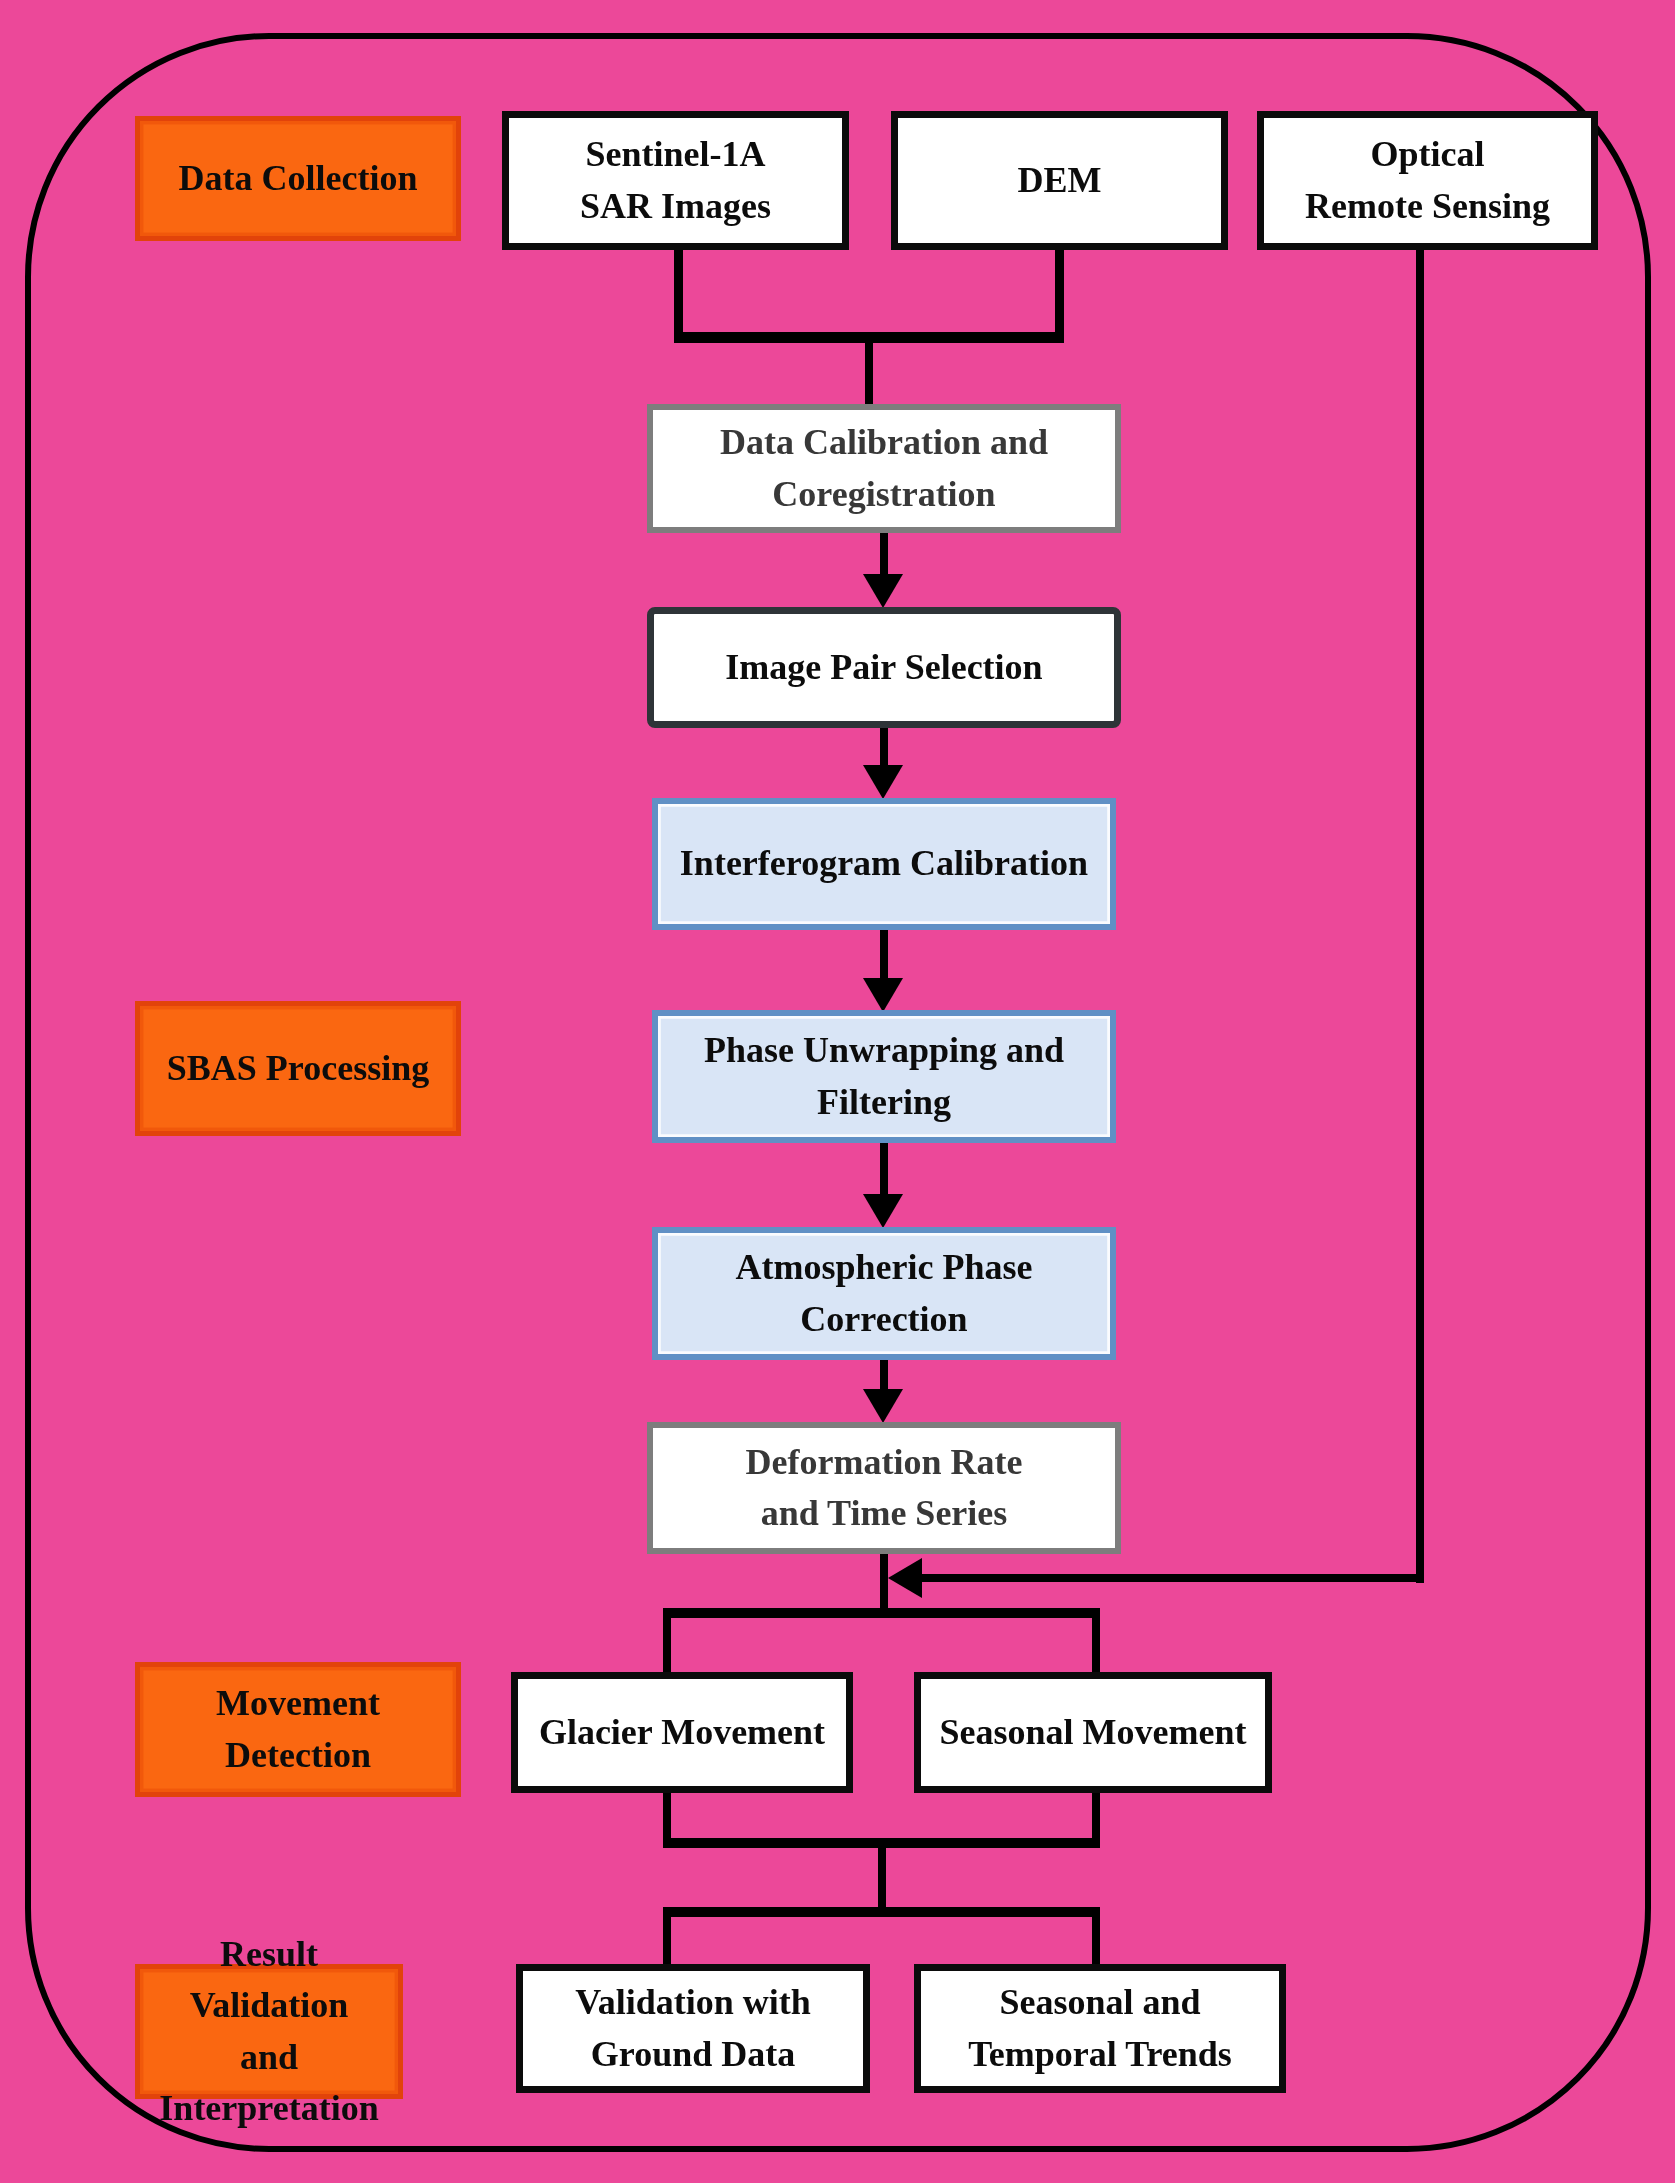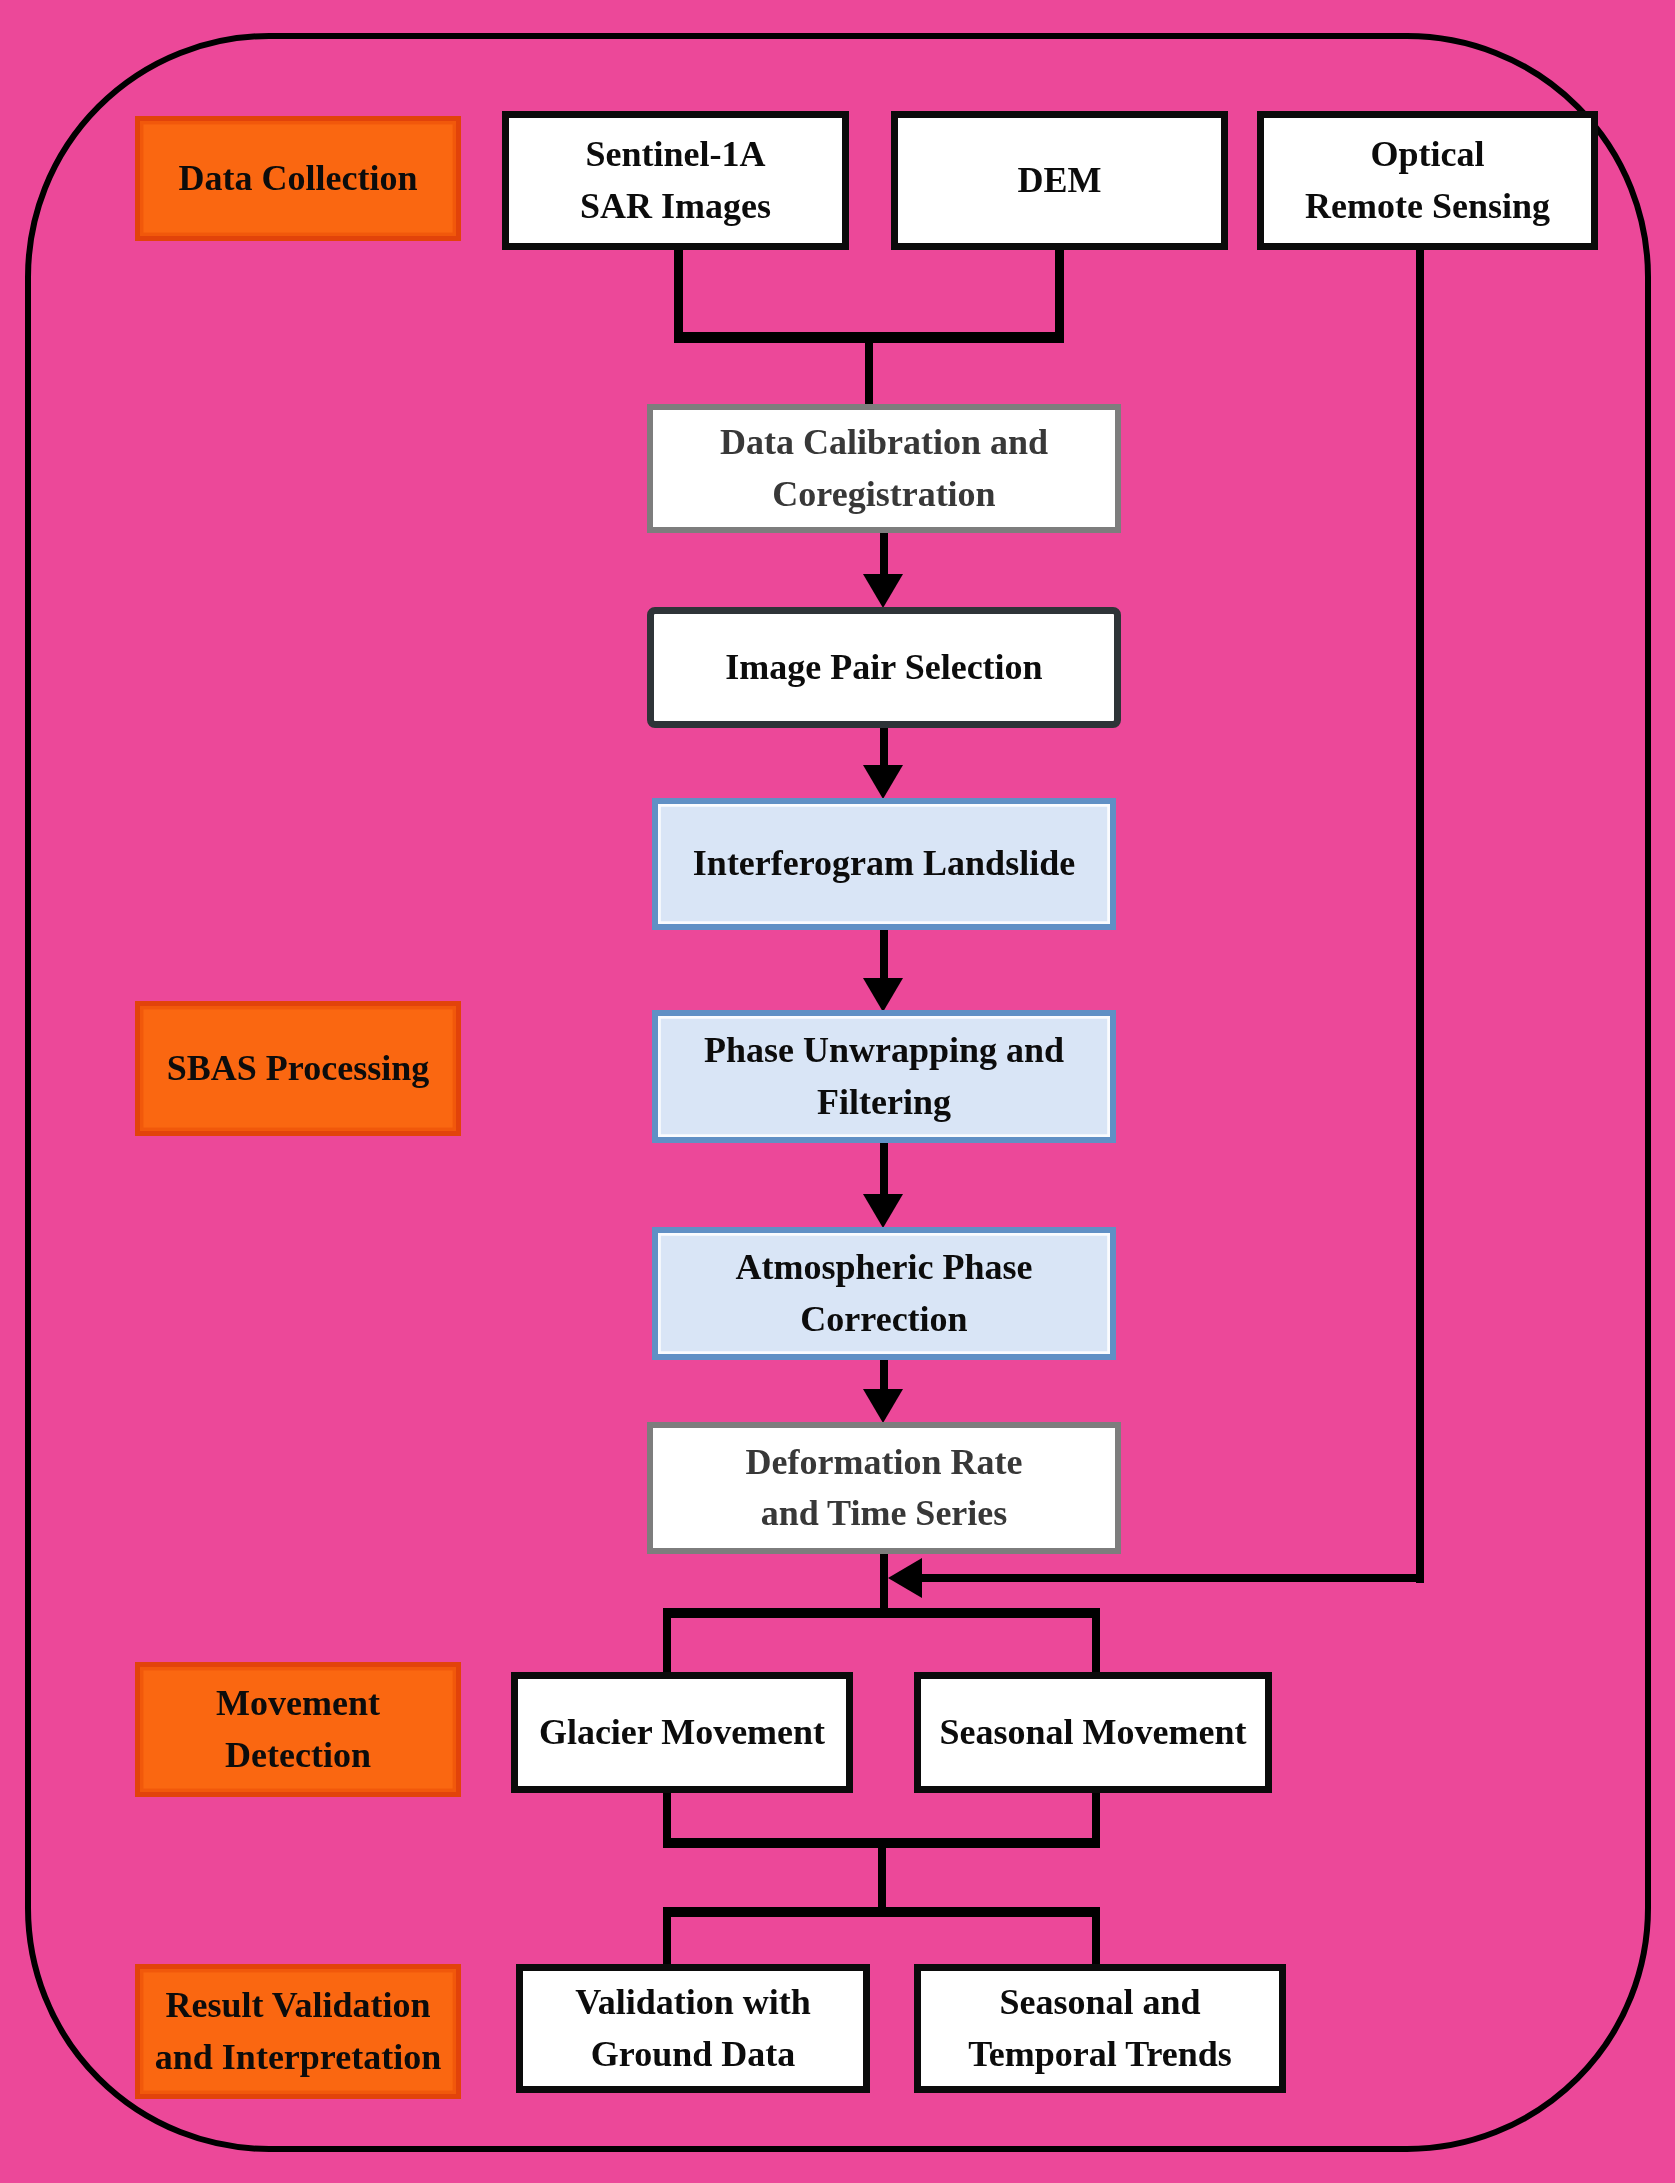--- a/index.html
+++ b/index.html
@@ -145,21 +145,21 @@
   <div class="box stage" style="left:135px; top:116px; width:326px; height:125px;">
     <span class="label">Data Collection</span>
   </div>
   <div class="box stage" style="left:135px; top:1001px; width:326px; height:135px;">
     <span class="label">SBAS Processing</span>
   </div>
   <div class="box stage" style="left:135px; top:1662px; width:326px; height:135px;">
     <span class="label">Movement
 Detection</span>
   </div>
-  <div class="box stage" style="left:135px; top:1964px; width:326px; height:135px;">
+  <div class="box stage" style="left:135px; top:1964px; width:268px; height:135px;">
     <span class="label">Result Validation
 and Interpretation</span>
   </div>
 
   <div class="box io" style="left:502px; top:111px; width:347px; height:139px;">
     <span class="label">Sentinel-1A
 SAR Images</span>
   </div>
   <div class="box io" style="left:891px; top:111px; width:337px; height:139px;">
     <span class="label">DEM</span>
@@ -170,21 +170,21 @@
   </div>
 
   <div class="box derived" style="left:647px; top:404px; width:474px; height:129px;">
     <span class="label">Data Calibration and
 Coregistration</span>
   </div>
   <div class="box selection" style="left:647px; top:607px; width:474px; height:121px;border-radius:8px;">
     <span class="label">Image Pair Selection</span>
   </div>
   <div class="box proc" style="left:652px; top:798px; width:464px; height:132px;">
-    <span class="label">Interferogram Landslide</span>
+    <span class="label">Interferogram Calibration</span>
   </div>
   <div class="box proc" style="left:652px; top:1010px; width:464px; height:133px;">
     <span class="label">Phase Unwrapping and
 Filtering</span>
   </div>
   <div class="box proc" style="left:652px; top:1227px; width:464px; height:133px;">
     <span class="label">Atmospheric Phase
 Correction</span>
   </div>
   <div class="box derived" style="left:647px; top:1422px; width:474px; height:132px;">

